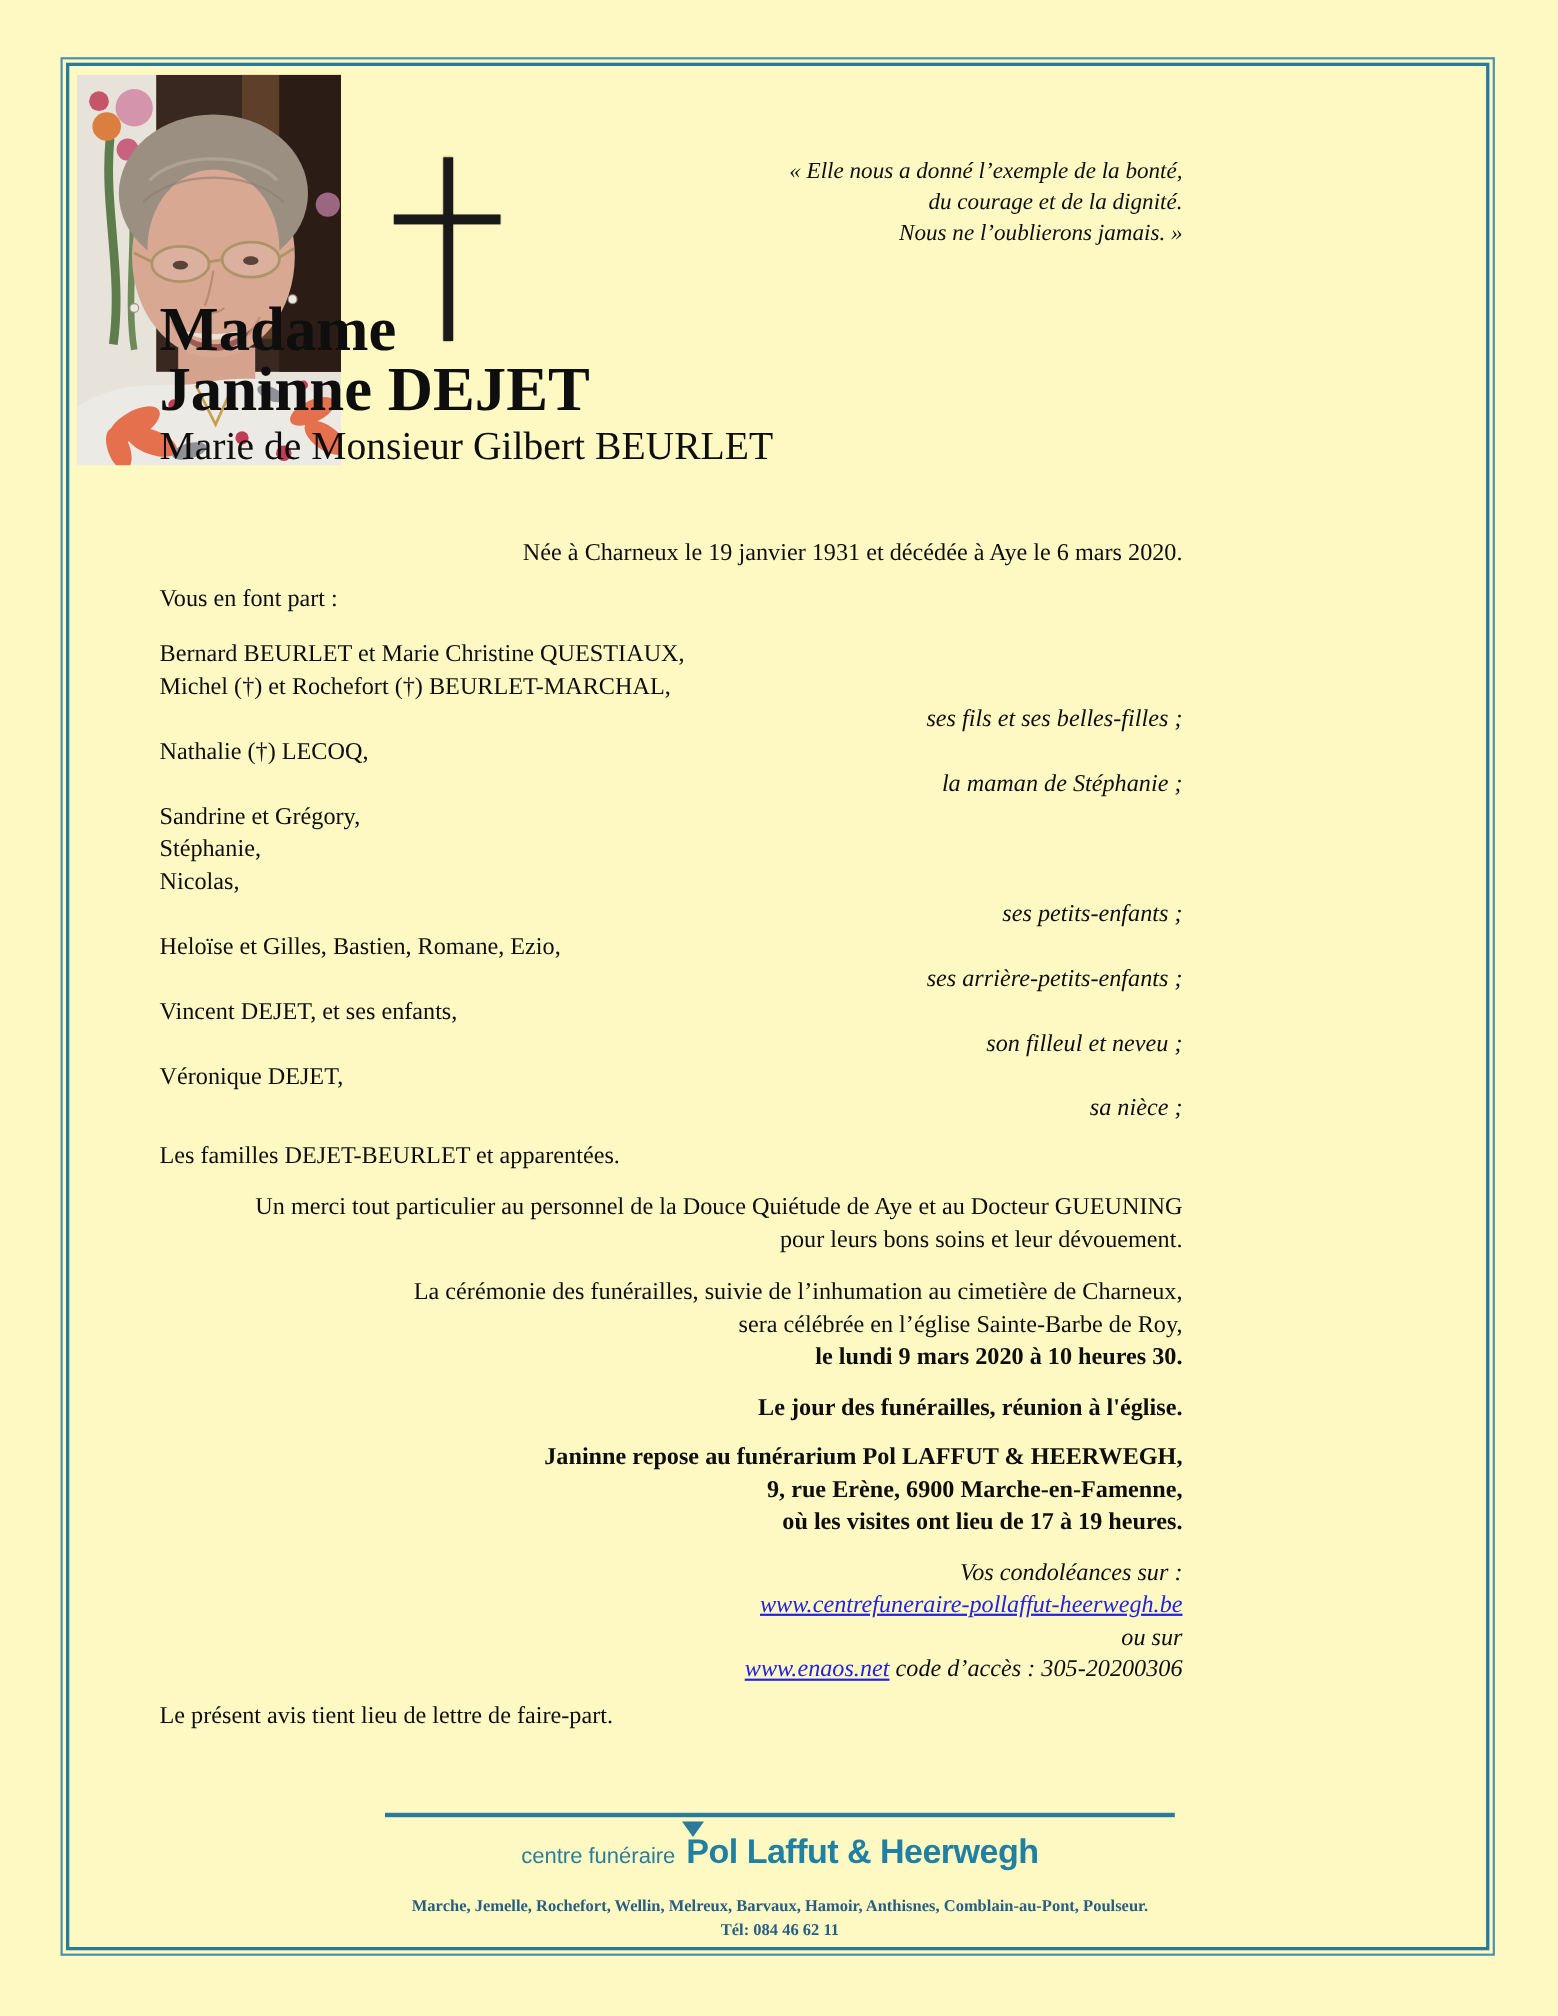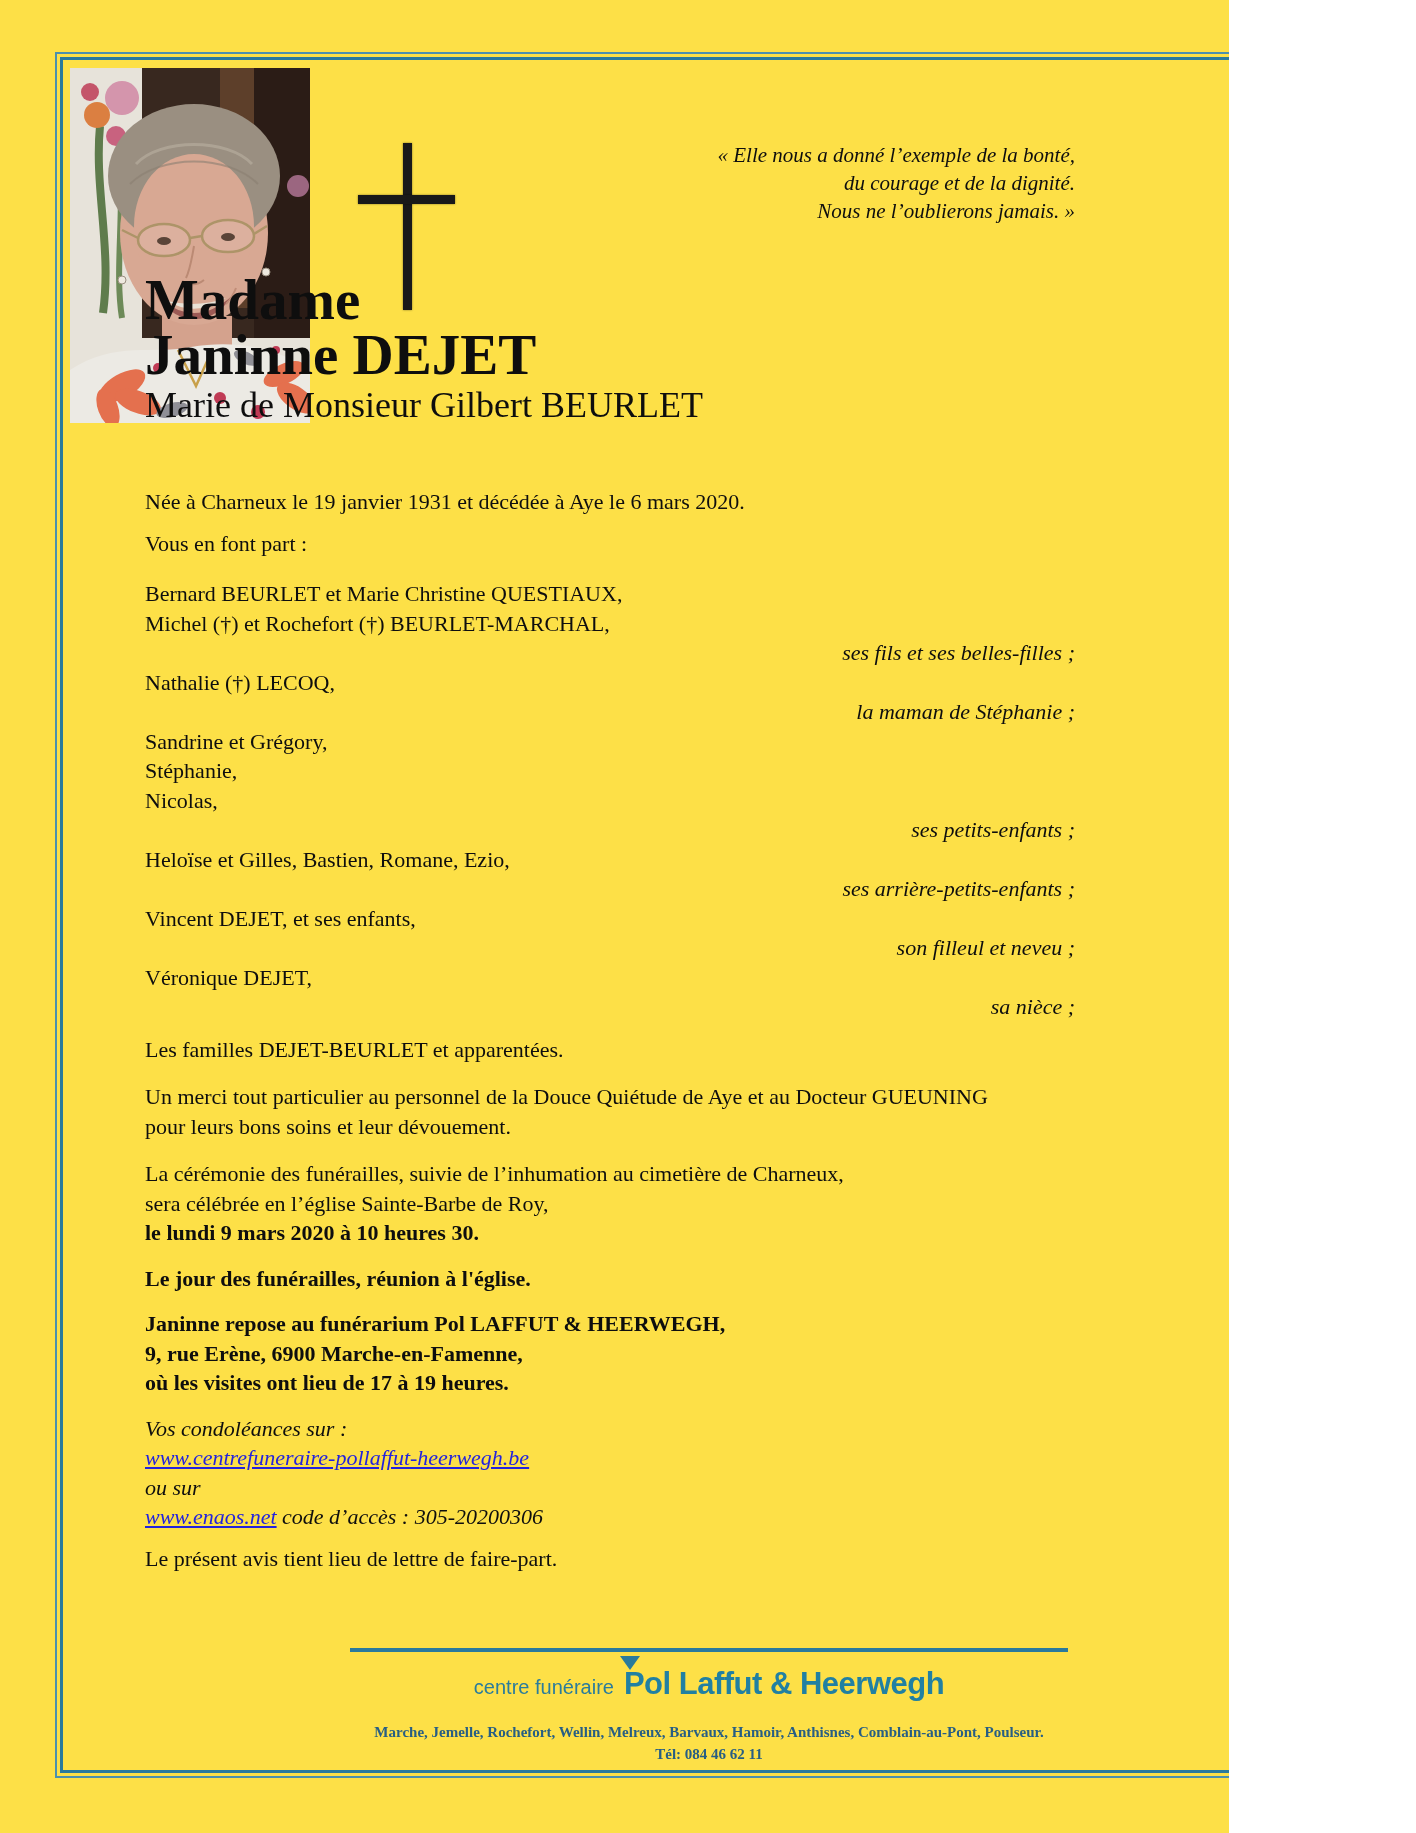--- a/index.html
+++ b/index.html
@@ -1,16 +1,16 @@
 <!DOCTYPE html>
 <html><head>
 <meta charset="utf-8">
 <style>
   html,body{margin:0;padding:0;background:#ffffff;}
-  .page{position:relative;width:1229px;height:1833px;background:#fde047;overflow:hidden;
+  .page{position:relative;width:1416px;height:1833px;background:#fef9c3;overflow:hidden;
         font-family:"Liberation Serif", serif;color:#0e0e0e;}
 
   
   .frame-outer{position:absolute;left:55px;top:52px;width:1304px;height:1726px;
                border:2px solid #4b90ad;box-sizing:border-box;}
   .frame-inner{position:absolute;left:60px;top:57px;width:1294px;height:1716px;
                border:3px solid #2a7a9c;box-sizing:border-box;}
 
   
   .photo{position:absolute;left:70px;top:68px;width:240px;height:355px;display:block;}
@@ -24,21 +24,21 @@
          font-style:italic;font-size:21px;line-height:28px;}
 
   
   .titles{position:absolute;left:145px;top:272px;width:930px;text-align:left;}
   .title-main{font-size:57px;font-weight:bold;line-height:55px;}
   .title-sub{font-size:36px;line-height:46px;}
 
   
   .body{position:absolute;left:145px;top:487px;width:930px;font-size:22px;}
   .ln{line-height:29.5px;white-space:nowrap;}
-  .c{text-align:left;}
+  .c{text-align:right;}
   .r{text-align:right;font-style:italic;}
   .b{font-weight:bold;}
   .it{font-style:italic;}
   .sp{width:100%;}
   a.doc-link, .doc-link{color:#2323dd;text-decoration:underline;font-style:italic;cursor:pointer;}
 
   
   .footer{position:absolute;left:350px;top:1648px;width:718px;text-align:center;
           font-family:"Liberation Sans", sans-serif;}
   .footer-rule{height:4px;background:#2a7a9c;}

